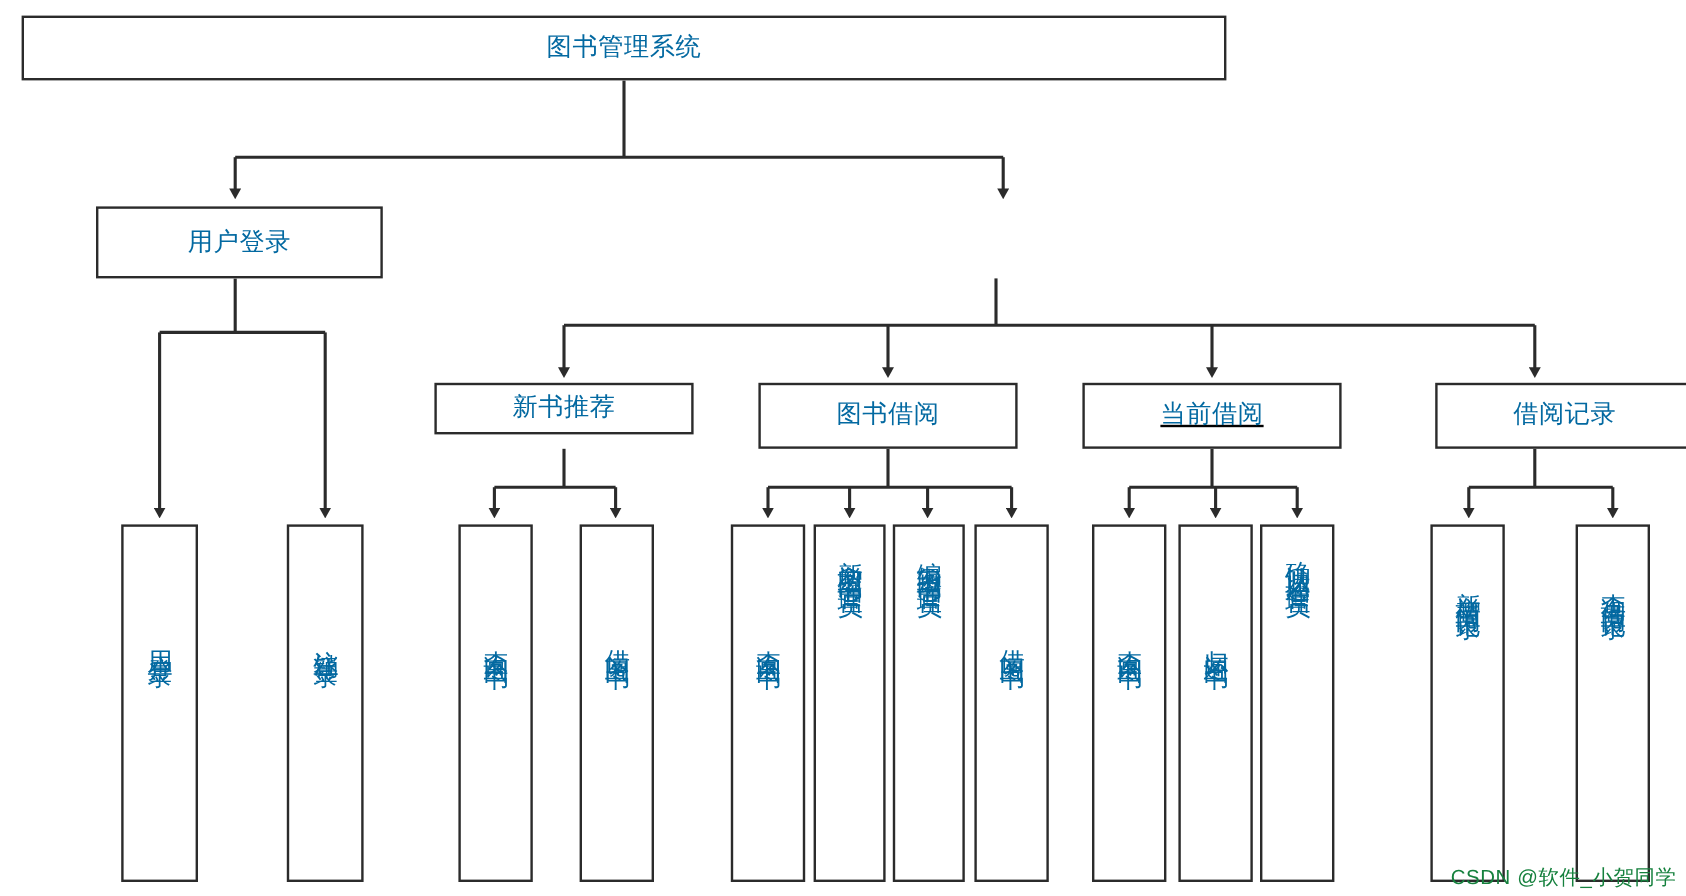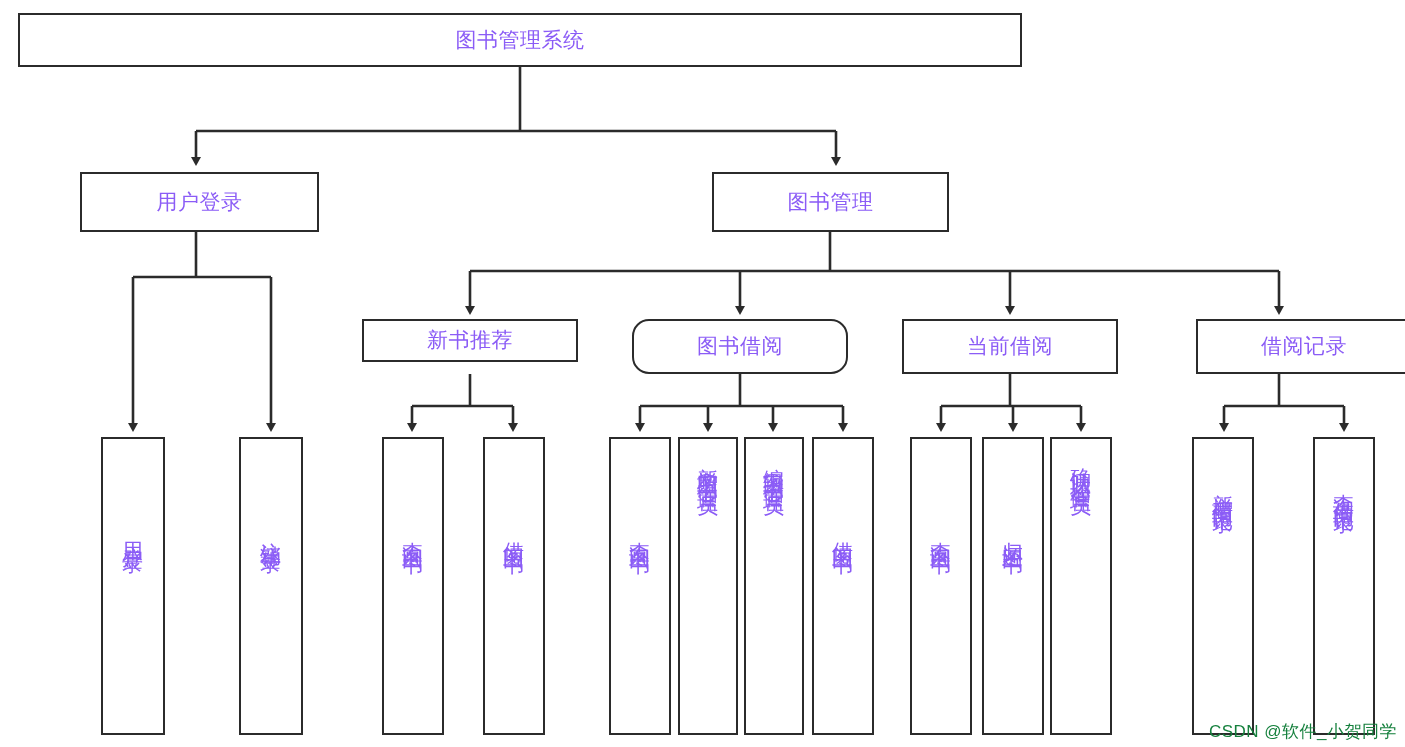--- a/index.html
+++ b/index.html
@@ -28,21 +28,21 @@
     position: absolute;
     box-sizing: border-box;
     background: #ffffff;
     border: 2.4px solid #2b2b2b;
     display: flex;
     align-items: center;
     justify-content: center;
     z-index: 2;
   }
   .node-label {
-    color: #8b5cf6;
+    color: #0369a1;
     text-align: left;
     line-height: 1.15;
     white-space: nowrap;
   }
   .node.horizontal .node-label {
     font-size: 21px;
     letter-spacing: 0.5px;
   }
   .node.vertical {
     align-items: flex-start;
@@ -130,31 +130,28 @@
     </g>
   </svg>
 
   <div class="node horizontal" style="left:18px; top:13px; width:1004px; height:54px;">
     <span class="node-label">图书管理系统</span>
   </div>
 
   <div class="node horizontal" style="left:80px; top:172px; width:239px; height:60px;">
     <span class="node-label">用户登录</span>
   </div>
-  <div class="node horizontal" style="left:712px; top:172px; width:237px; height:60px;">
-    <span class="node-label">图书管理</span>
-  </div>
 
   <div class="node horizontal" style="left:362px; top:319px; width:216px; height:43px;">
     <span class="node-label">新书推荐</span>
   </div>
-  <div class="node horizontal" style="left:632px; top:319px; width:216px; height:55px;border-radius:17px;">
+  <div class="node horizontal" style="left:632px; top:319px; width:216px; height:55px;">
     <span class="node-label">图书借阅</span>
   </div>
-  <div class="node horizontal" style="left:902px; top:319px; width:216px; height:55px;">
+  <div class="node horizontal" style="left:902px; top:319px; width:216px; height:55px;text-decoration:underline;">
     <span class="node-label">当前借阅</span>
   </div>
   <div class="node horizontal" style="left:1172px; top:319px; width:216px; height:55px;margin-left:24px;">
     <span class="node-label">借阅记录</span>
   </div>
 
   <div class="node vertical mid" style="left:101px; top:437px; width:64px; height:298px;">
     <span class="node-label">用户登录</span>
   </div>
   <div class="node vertical mid" style="left:239px; top:437px; width:64px; height:298px;">

